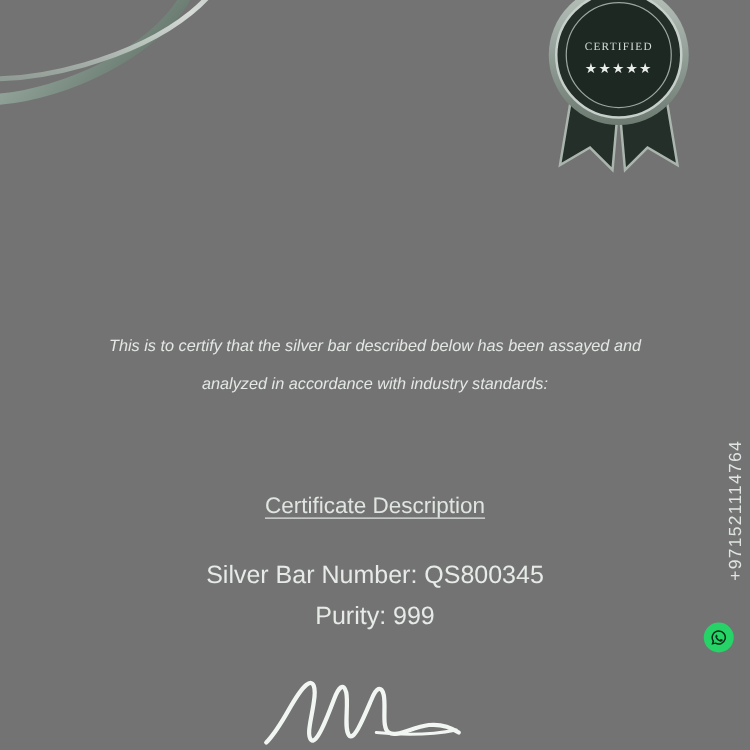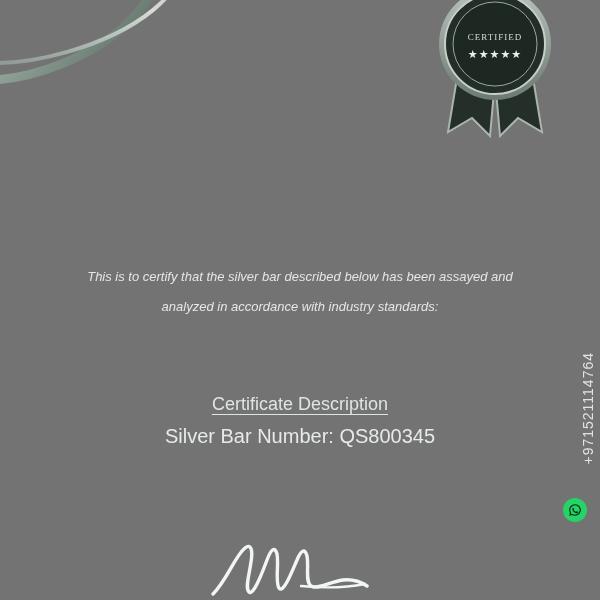--- a/index.html
+++ b/index.html
@@ -89,21 +89,21 @@
     left: 0;
     width: 600px;
     text-align: center;
     font-size: 18px;
     color: #dfe5e0;
     text-decoration: underline;
     text-underline-offset: 4px;
   }
   .desc-lines {
     position: absolute;
-    top: 420px;
+    top: 444px;
     left: 0;
     width: 600px;
     text-align: center;
     font-size: 20px;
     line-height: 33px;
     color: #e6ebe7;
   }
   .desc-lines div {
     margin: 0;
   }
@@ -190,20 +190,21 @@
     </svg>
   </div>
 
 
   <div class="intro">This is to certify that the silver bar described below has been assayed and analyzed in accordance with industry standards:</div>
 
   <div class="desc-heading">Certificate Description</div>
 
   <div class="desc-lines">
     <div>Silver Bar Number: QS800345</div>
+    <div>Purity: 999</div>
   </div>
 
   <div class="phone">+971521114764</div>
   <div class="wa-badge">
     <svg width="14" height="14" viewBox="0 0 24 24">
       <path d="M12 2a10 10 0 00-8.6 15.1L2 22l5.1-1.3A10 10 0 1012 2zm0 2a8 8 0 11-4.1 14.9l-.3-.2-2.6.7.7-2.5-.2-.3A8 8 0 0112 4zm-3 4.2c-.2 0-.5.1-.7.4-.3.3-.9.9-.9 2.1s.9 2.4 1 2.6c.1.2 1.7 2.7 4.2 3.7 2 .8 2.4.7 2.9.6.5-.1 1.5-.6 1.7-1.2.2-.6.2-1.1.1-1.2 0-.1-.2-.2-.5-.3l-1.6-.8c-.2-.1-.4-.1-.6.1l-.7.9c-.1.2-.3.2-.5.1-.3-.1-1.2-.4-2.2-1.4-.8-.7-1.3-1.6-1.5-1.8-.1-.2 0-.4.1-.5l.4-.5c.1-.2.2-.3.2-.5s0-.4-.1-.5l-.7-1.6c-.2-.4-.4-.4-.5-.4z" fill="#0c2a18"></path>
     </svg>
   </div>
 
   <div class="signature">

